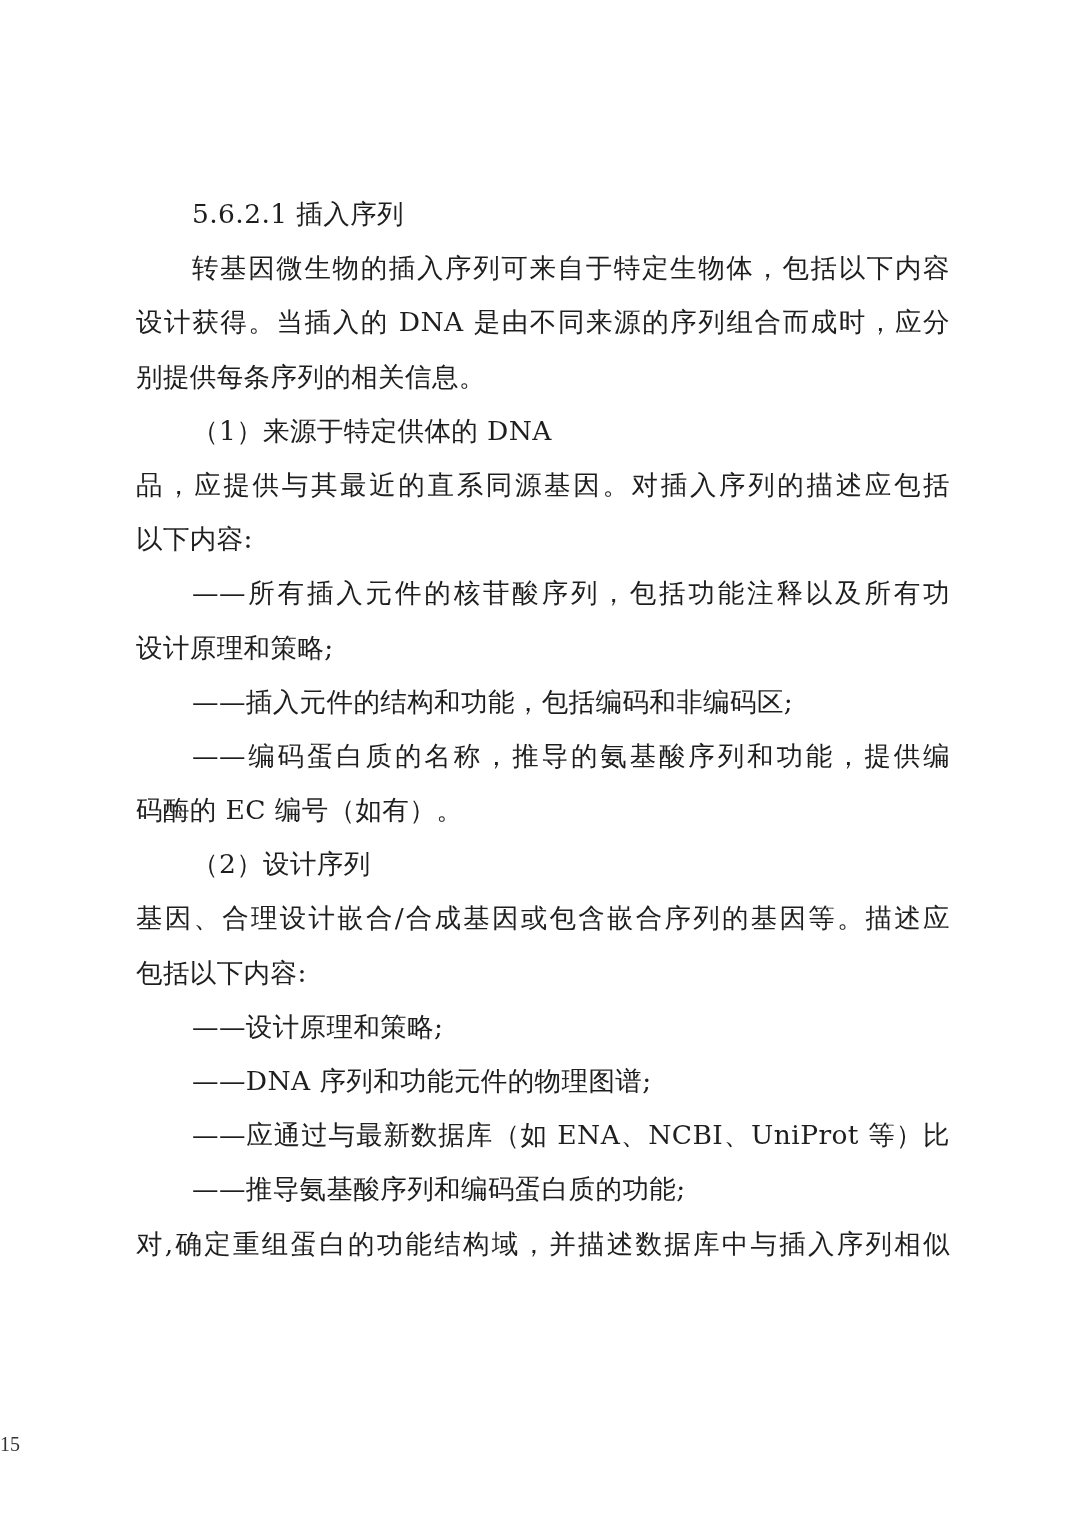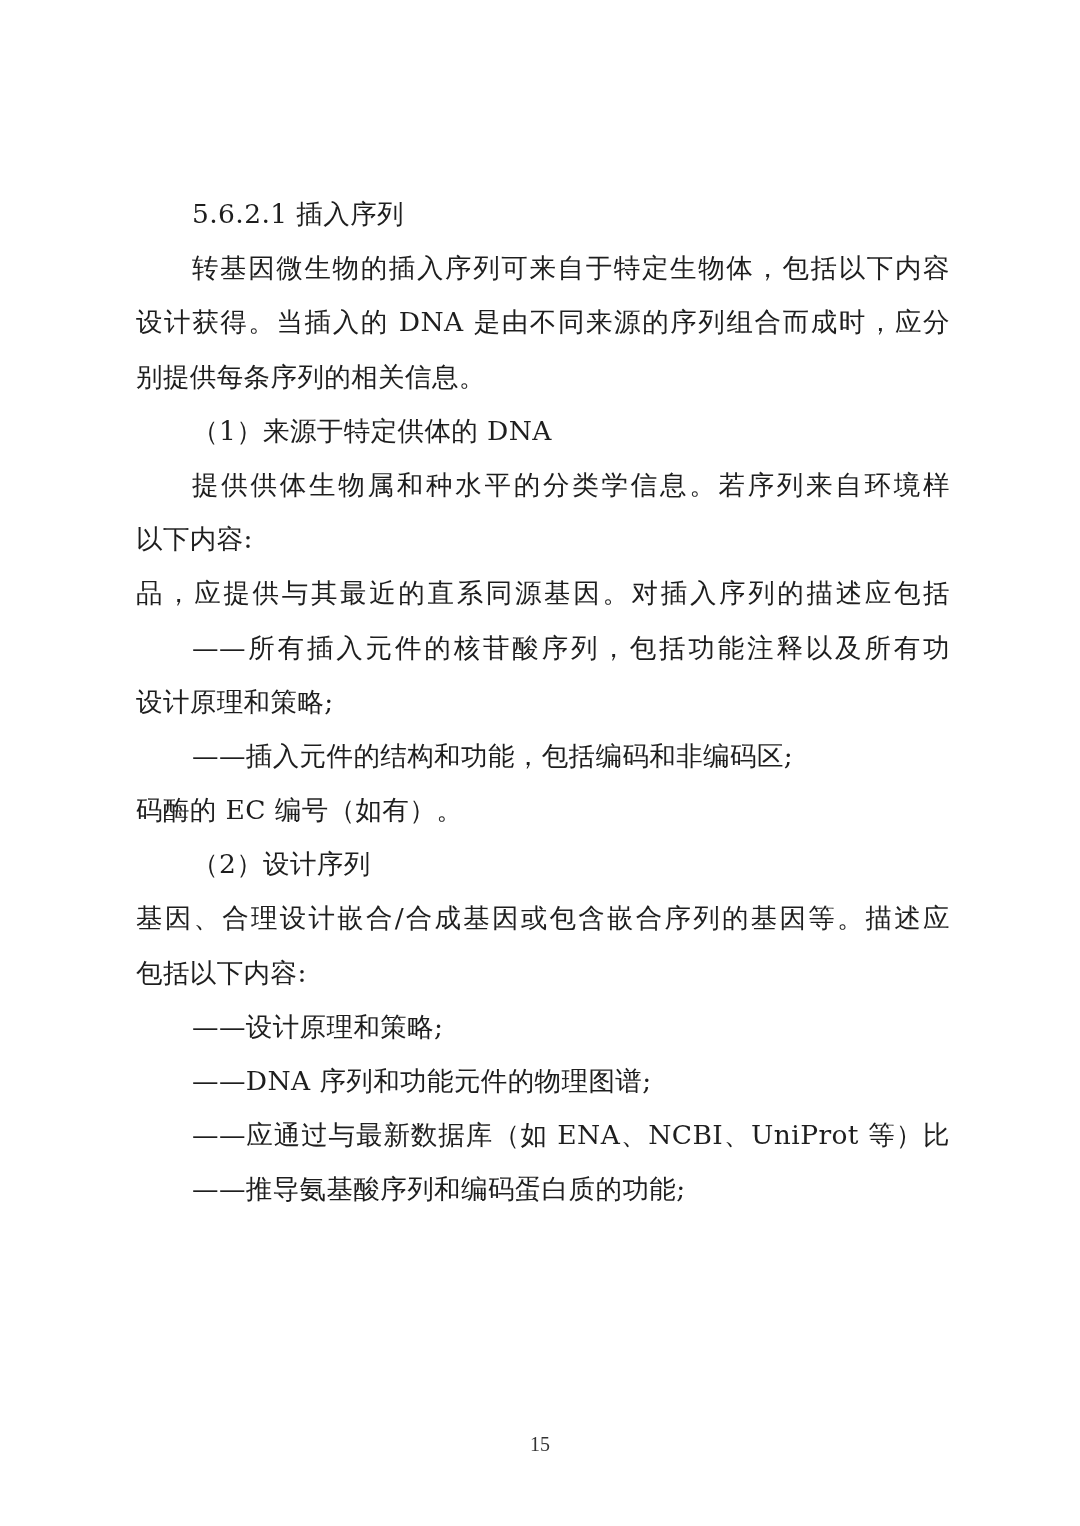--- a/index.html
+++ b/index.html
@@ -43,45 +43,45 @@
       padding-left: 56px;
     }
     .line.last {
       text-align-last: left;
     }
     .page-number {
       position: absolute;
       top: 1408px;
       left: 0;
       width: 1080px;
-      text-align: center;
       font-family: "Liberation Serif", serif;
       font-size: 20px;
       color: #333333;
     }
   </style>
 </head>
 <body>
 
 <div class="page">
   <div class="text-block">
     <div class="line indent last">5.6.2.1  插入序列</div>
     <div class="line indent">转基因微生物的插入序列可来自于特定生物体，包括以下内容</div>
     <div class="line">设计获得。当插入的 DNA 是由不同来源的序列组合而成时，应分</div>
     <div class="line last">别提供每条序列的相关信息。</div>
     <div class="line indent last">（1）来源于特定供体的 DNA</div>
-    <div class="line indent">提供供体生物属和种水平的分类学信息。若序列来自环境样</div>
+    <div class="line">品，应提供与其最近的直系同源基因。对插入序列的描述应包括</div>
     <div class="line last">以下内容:</div>
-    <div class="line">品，应提供与其最近的直系同源基因。对插入序列的描述应包括</div>
     <div class="line indent">——所有插入元件的核苷酸序列，包括功能注释以及所有功</div>
     <div class="line last">设计原理和策略;</div>
     <div class="line indent last">——插入元件的结构和功能，包括编码和非编码区;</div>
+    <div class="line indent">——编码蛋白质的名称，推导的氨基酸序列和功能，提供编</div>
     <div class="line last">码酶的 EC 编号（如有）。</div>
     <div class="line indent last">（2）设计序列</div>
     <div class="line">基因、合理设计嵌合/合成基因或包含嵌合序列的基因等。描述应</div>
     <div class="line last">包括以下内容:</div>
     <div class="line indent last">——设计原理和策略;</div>
     <div class="line indent last">——DNA 序列和功能元件的物理图谱;</div>
     <div class="line indent">——应通过与最新数据库（如 ENA、NCBI、UniProt 等）比</div>
     <div class="line indent last">——推导氨基酸序列和编码蛋白质的功能;</div>
+    <div class="line">对,确定重组蛋白的功能结构域，并描述数据库中与插入序列相似</div>
   </div>
   <div class="page-number">15</div>
 </div>
 
 </body></html>

